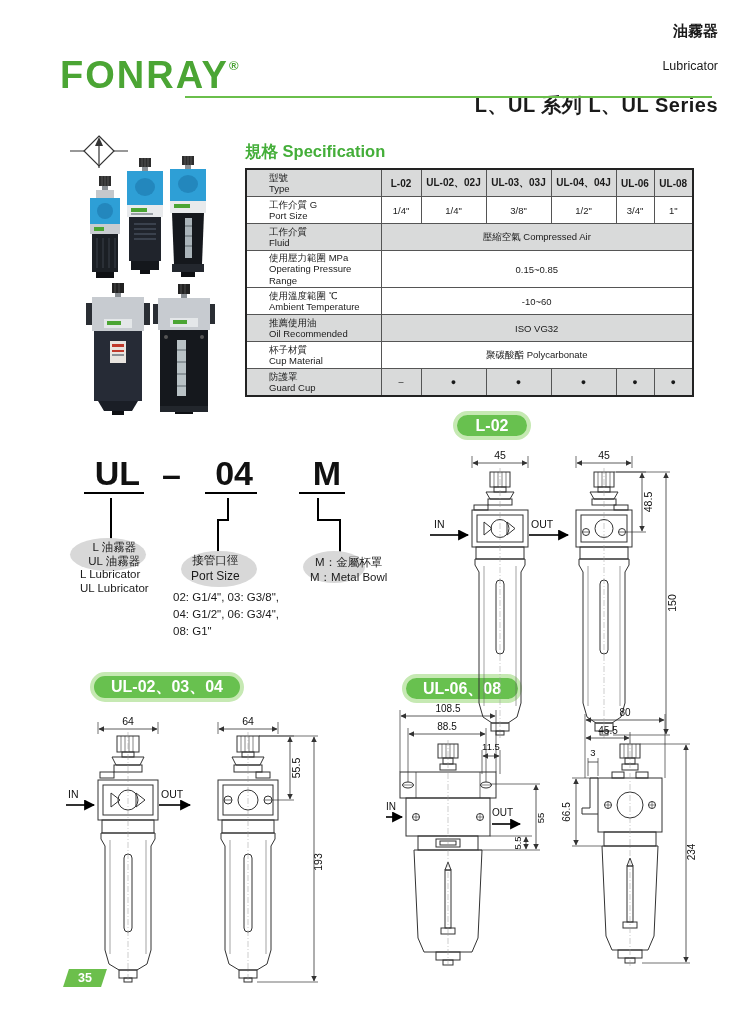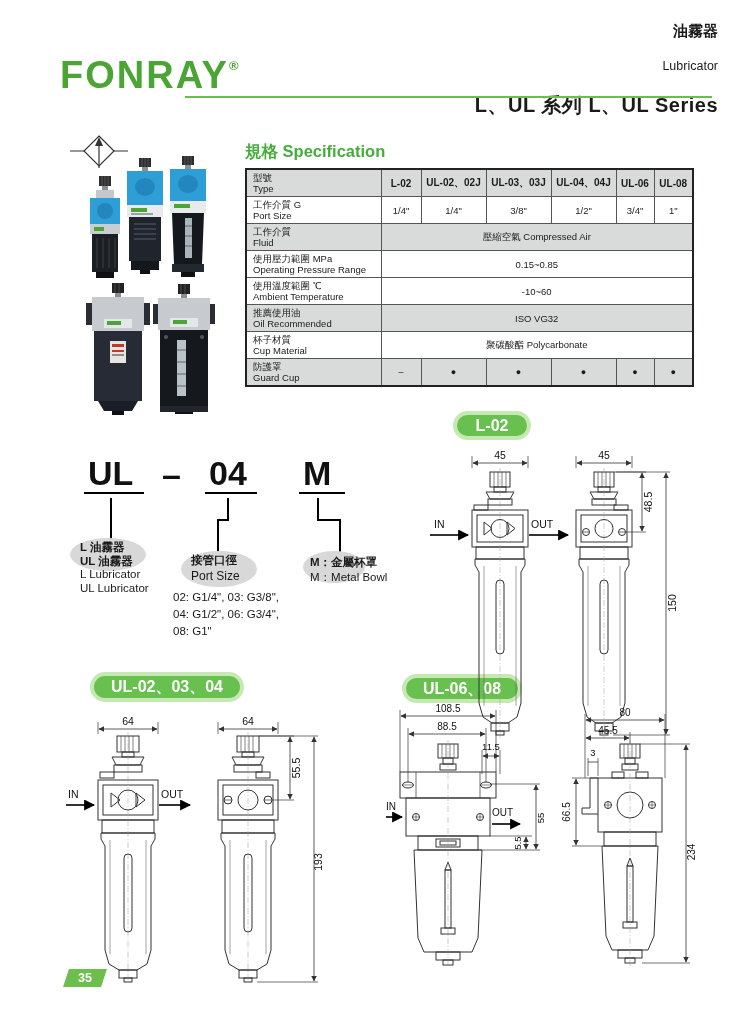--- a/index.html
+++ b/index.html
@@ -15,31 +15,31 @@
   .hdr-series{font-size:20px;font-weight:bold;margin-top:19px;letter-spacing:.5px;}
   .hdr-rule{position:absolute;left:185px;top:96px;width:527px;height:2px;background:#6abf4b;}
   
   .sec-title{position:absolute;color:#44ae39;font-size:16.5px;font-weight:bold;white-space:nowrap;}
   
   .spec-table{position:absolute;left:245px;top:168px;width:447px;border-collapse:collapse;
               table-layout:fixed;border:2px solid #222;}
   .spec-table td{border:1px solid #555;font-size:9.5px;text-align:center;vertical-align:middle;
                  padding:1px 2px;height:24px;}
   .spec-table tr.g{background:#d9dada;}
-  .spec-table td.lbl{text-align:left;padding-left:6px;line-height:1.2;}
+  .spec-table td.lbl{text-align:left;padding-left:22px;line-height:1.2;}
   .spec-table td.hd{font-weight:bold;font-size:10px;}
   .spec-table td.dot{font-size:9px;}
   
   .code-part{position:absolute;font-size:34px;font-weight:bold;color:#111;
-             border-bottom:2.5px solid #000;text-align:left;line-height:1.1;padding:0 4px;}
+             border-bottom:2.5px solid #000;text-align:right;line-height:1.1;padding:0 4px;}
   .code-dash{position:absolute;font-size:34px;font-weight:bold;color:#111;}
   .cline{position:absolute;background:#000;}
   .ellipse{position:absolute;background:#d8d8d8;border-radius:50%;}
   .callout{position:absolute;font-size:11.5px;line-height:13.5px;white-space:nowrap;}
-  .callout .zh{font-weight:bold;}
+  .callout .zh{font-weight:normal;text-align:center;}
   .opts{position:absolute;font-size:11.5px;line-height:17px;white-space:nowrap;}
   
   .badge{position:absolute;background:#68c14f;border:4px solid #c6e9b3;border-radius:18px;
          color:#fff;font-weight:bold;text-align:center;font-size:16px;}
   
   .draw{position:absolute;}
   .draw svg text{font-size:10.5px;fill:#111;font-family:"Liberation Sans",sans-serif;}
   
   .pagenum{position:absolute;left:66px;top:969px;width:38px;height:18px;background:#6cbf4c;
            transform:skewX(-18deg);color:#fff;font-weight:bold;font-size:12.5px;

